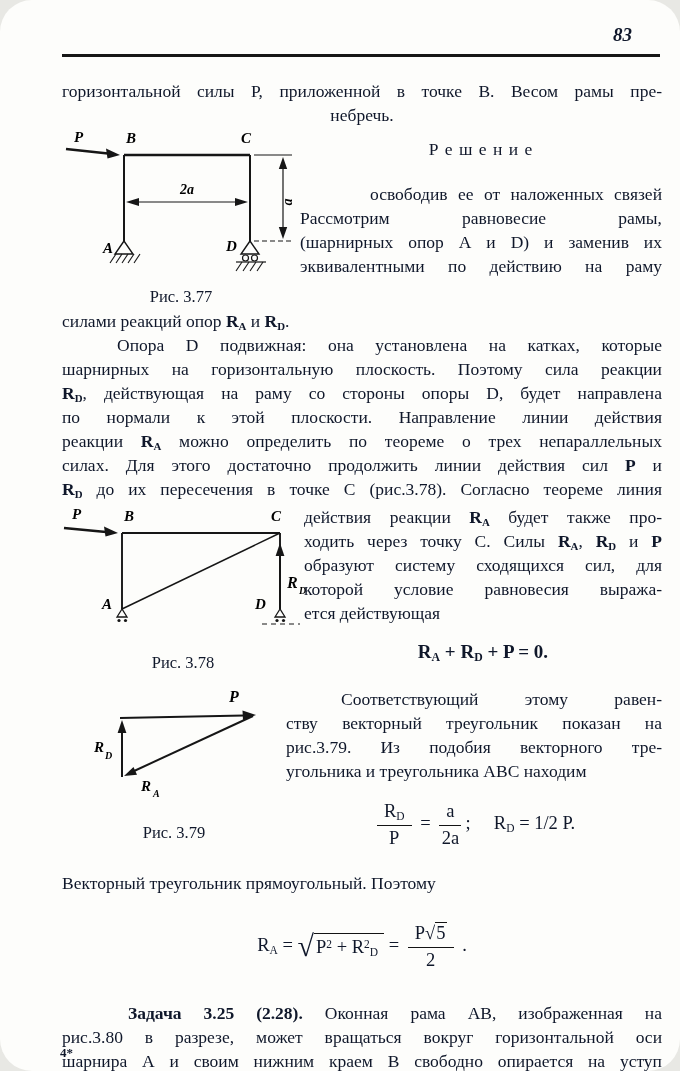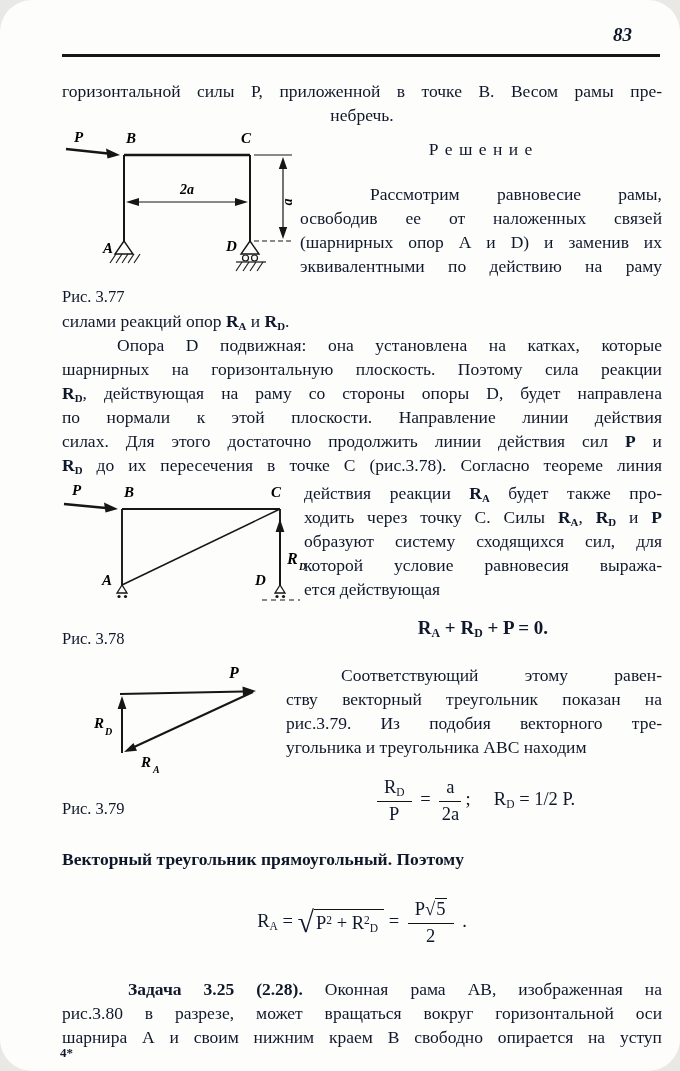--- a/index.html
+++ b/index.html
@@ -27,21 +27,21 @@
   .indent66 .tline:first-child{text-indent:66px;}
   .indent70 .tline:first-child{text-indent:70px;}
   .center{text-align:center;}
   sub{font-size:0.62em;vertical-align:-0.28em;line-height:0;}
   sup{font-size:0.62em;vertical-align:0.45em;line-height:0;}
   b sub{font-weight:bold;}
   
   .row{display:flex;align-items:flex-start;}
   .figcol{flex:none;}
   .textcol{flex:1;min-width:0;}
-  .caption{font-size:16.5px;}
+  .caption{font-size:16.5px;text-align:center;}
   
   .sol-head{text-align:center;font-size:17.5px;letter-spacing:1px;margin:10px 0 22px 0;}
   
   .equation{font-size:18.5px;}
   .eq-bold{font-weight:bold;font-size:19px;}
   .frac{display:inline-flex;flex-direction:column;align-items:center;vertical-align:middle;margin:0 4px;}
   .frac .num{padding:0 7px 3px 7px;border-bottom:1.6px solid #131313;}
   .frac .den{padding-top:2px;}
   .sqrt{display:inline-flex;align-items:flex-start;vertical-align:middle;}
   .sqrt .sign{font-size:30px;line-height:1;font-weight:normal;transform:translateY(-1px);}
@@ -113,34 +113,35 @@
             <line x1="188" y1="142" x2="194" y2="133"></line>
               <line x1="195" y1="142" x2="201" y2="133"></line>
           </g>
           <text class="figlabel" x="164" y="122" font-size="15">D</text>
         </svg>
         <div class="caption" style="margin-top:8px;">Рис. 3.77</div>
       </div>
       <div class="textcol">
         <div class="sol-head">Р е ш е н и е</div>
         <div class="txt indent70">
+            <div class="tline just">освободив ее от наложенных связей</div>
             <div class="tline just">Рассмотрим равновесие рамы,</div>
-            <div class="tline just">освободив ее от наложенных связей</div>
             <div class="tline just">(шарнирных опор А и D) и заменив их</div>
             <div class="tline just">эквивалентными по действию на раму</div>
           </div>
       </div>
     </div>
 
     <div class="txt" style="margin-top:2px;">силами реакций опор <b>R<sub>A</sub></b> и <b>R<sub>D</sub></b>.</div>
     <div class="txt indent55">
         <div class="tline just">Опора D подвижная: она установлена на катках, которые</div>
         <div class="tline just">шарнирных на горизонтальную плоскость. Поэтому сила реакции</div>
         <div class="tline just"><b>R<sub>D</sub></b>, действующая на раму со стороны опоры D, будет направлена</div>
         <div class="tline just">по нормали к этой плоскости. Направление линии действия</div>
+        <div class="tline just">реакции <b>R<sub>A</sub></b> можно определить по теореме о трех непараллельных</div>
         <div class="tline just">силах. Для этого достаточно продолжить линии действия сил <b>P</b> и</div>
         <div class="tline just"><b>R<sub>D</sub></b> до их пересечения в точке С (рис.3.78). Согласно теореме линия</div>
       </div>
 
     <div class="row" style="margin-top:4px;">
       <div class="figcol" style="width:242px;">
         <svg width="250" height="128" viewBox="0 0 250 128">
           <path d="M60,28 H218" stroke="#161616" stroke-width="2.2" fill="none"></path>
           <path d="M60,28 V104" stroke="#161616" stroke-width="1.9" fill="none"></path>
           <path d="M218,28 V104" stroke="#161616" stroke-width="1.9" fill="none"></path>
@@ -217,21 +218,21 @@
           <span class="frac">
               <span class="num">a</span>
               <span class="den">2a</span>
             </span><span>;</span>
           <span class="eqgap"></span>
           <span>R<sub>D</sub> = 1/2 Р.</span>
         </div>
       </div>
     </div>
 
-    <div class="txt" style="margin-top:22px;font-weight:bold;">Векторный треугольник прямоугольный. Поэтому</div>
+    <div class="txt" style="margin-top:22px;">Векторный треугольник прямоугольный. Поэтому</div>
 
     <div class="equation center" style="margin-top:28px;">
       <span>R<sub>A</sub></span>
       <span>=</span>
       <span class="sqrt">
           <span class="sign">√</span>
           <span class="radicand">P<sup>2</sup> + R<sup>2</sup><sub>D</sub></span>
         </span>
       <span>=</span>
       <span class="frac">

